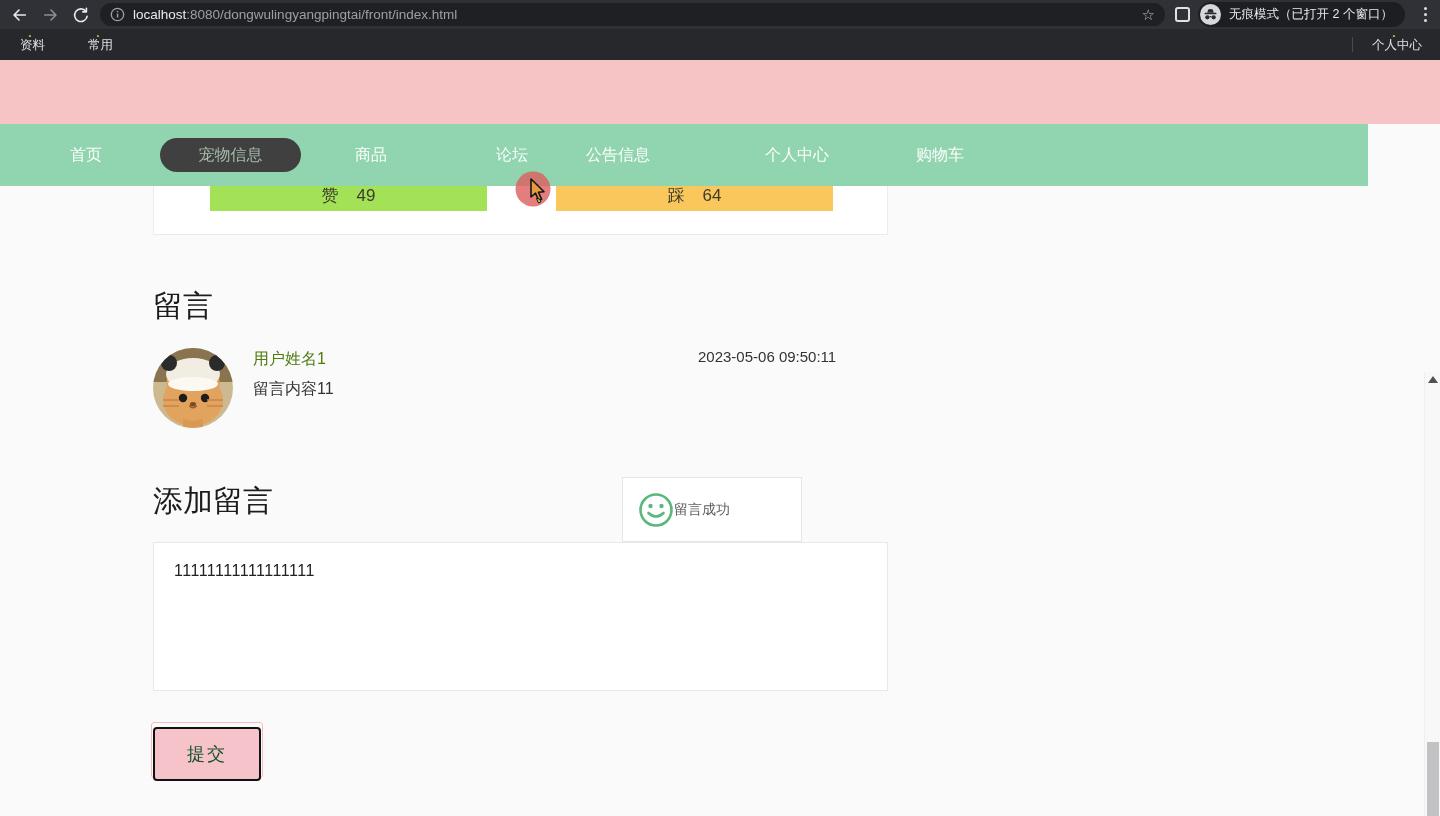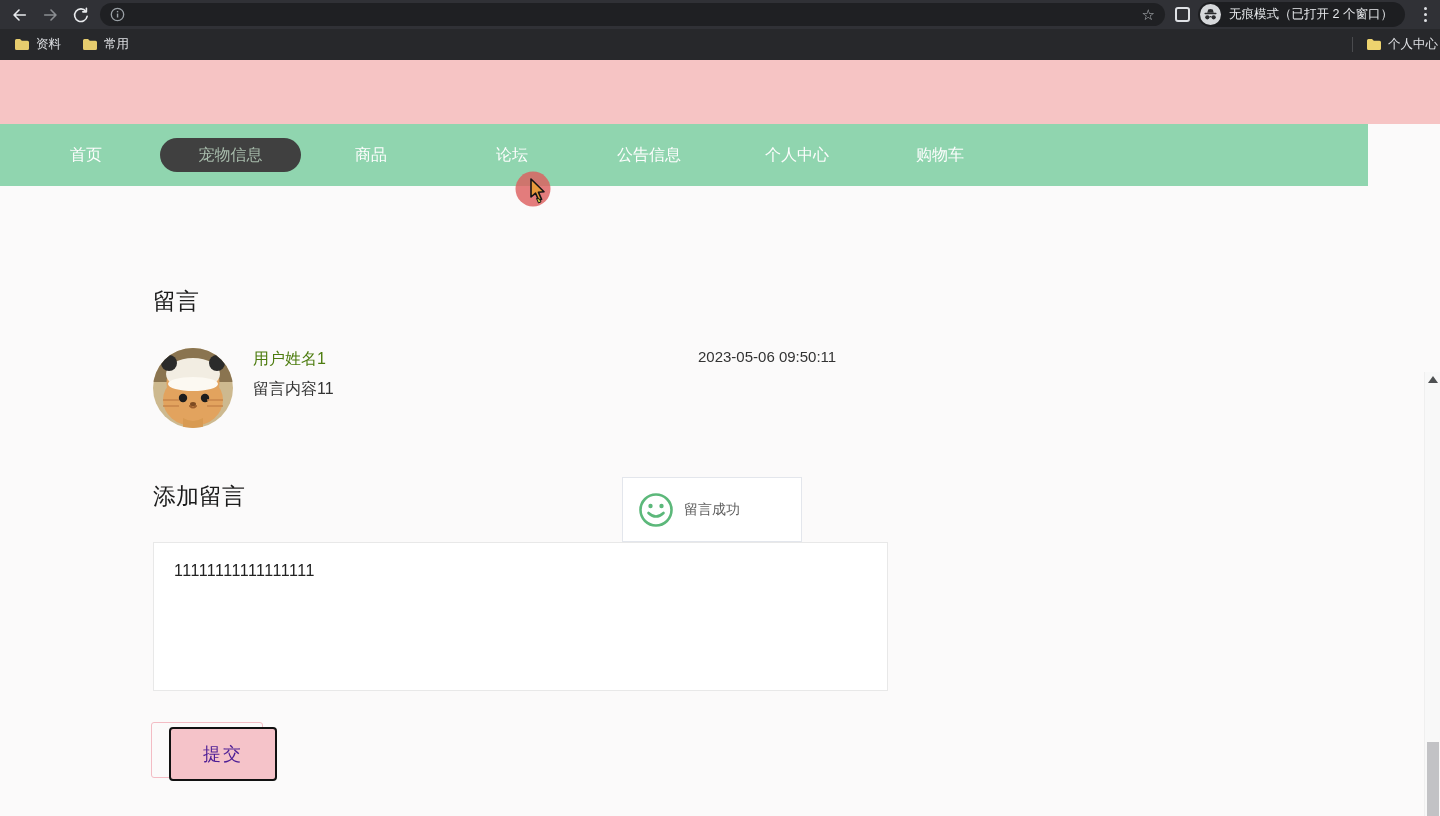--- a/index.html
+++ b/index.html
@@ -19,21 +19,21 @@
   .addr .star { margin-left:auto; color:#b9bdc2; font-size:15px; }
   .sidepanel { position:absolute; left:1175px; top:7px; width:15px; height:15px; border:2px solid #dfe1e5; border-radius:3px; }
   .incog-chip { position:absolute; left:1198px; top:2px; height:25px; background:#1d1e21; border-radius:13px;
                 display:flex; align-items:center; padding:0 12px 0 2px; }
   .incog-circle { width:21px; height:21px; border-radius:50%; background:#d6d8db; display:flex; align-items:center; justify-content:center; margin-right:8px; }
   .incog-label { color:#e8eaed; font-size:12.5px; white-space:nowrap; }
   .dots { position:absolute; left:1418px; top:5px; width:14px; height:19px; display:flex; flex-direction:column; align-items:center; justify-content:space-between; padding:2px 0; }
   .dots i { width:3px; height:3px; border-radius:50%; background:#dfe1e5; }
 
   .bookmarks { position:absolute; left:0; top:29px; width:1440px; height:31px; background:#27282b; }
-  .bm-item { position:absolute; top:6px; height:19px; display:flex; align-items:center; cursor:pointer; }
+  .bm-item { position:absolute; top:6px; height:19px; display:flex; align-items:center; cursor:pointer;flex-direction:column; }
   .bm-item span { color:#dfe1e5; font-size:12.5px; margin-left:6px; }
   .bm-divider { position:absolute; left:1352px; top:8px; width:1px; height:15px; background:#4a4b4e; }
 
   
   .site-header { position:absolute; left:0; top:60px; width:1440px; height:64px; background:#f6c4c4; }
   .site-title { position:absolute; left:27px; top:74px; width:196px; height:41px; background:#f8cccd;
                 border:2px solid rgba(255,255,255,0.55); border-radius:8px; color:#fff; font-size:25px; font-weight:bold;
                 display:flex; align-items:center; justify-content:center; letter-spacing:2px; }
   .main-nav { position:absolute; left:0; top:124px; width:1368px; height:62px; background:#90d5af; }
   .nav-item { position:absolute; top:0; height:62px; line-height:62px; transform:translateX(-50%);
@@ -46,41 +46,41 @@
   .vote-card { position:absolute; left:153px; top:0; width:735px; height:49px; background:#fff;
                border-left:1px solid #ededed; border-right:1px solid #ededed; border-bottom:1px solid #ebebeb; overflow:hidden; }
   .vote-btn { position:absolute; top:0; width:277px; height:25px; overflow:hidden; text-align:center; cursor:pointer; }
   .vote-btn span { display:inline-block; margin-top:-3px; line-height:25px; font-size:17px; color:#3d3d2d; }
   .vote-btn .cnt { margin-left:18px; }
   .vote-up { left:56px; background:#a3e156; }
   .vote-down { left:402px; background:#f9c75c; }
 
   .click-ind { position:absolute; left:513px; top:-16px; width:42px; height:46px; z-index:30; pointer-events:none; }
 
-  .sec-title { position:absolute; left:153px; color:#1c1c1c; font-size:23px; }
+  .sec-title { position:absolute; left:153px; color:#1c1c1c; font-size:30px; }
   .t-comments { top:100px; }
   .t-add { top:295px;text-align:center; }
 
   .avatar { position:absolute; left:153px; top:162px; width:80px; height:80px; border-radius:50%; overflow:hidden; }
   .c-user { position:absolute; left:253px; top:163px; font-size:16px; color:#4d7c0f; }
   .c-body { position:absolute; left:253px; top:193px; font-size:16px; color:#333; }
   .c-time { position:absolute; left:698px; top:162px; font-size:15px; color:#333; }
 
   .toast { position:absolute; left:622px; top:291px; width:180px; height:65px; background:#fff; border:1px solid #e3e6ec;
            display:flex; align-items:center; padding-left:15px; }
-  .toast .msg { margin-left:10px; font-size:14px; color:#5e5e5e; }
+  .toast .msg { font-size:14px; color:#5e5e5e; }
 
   .cmt-area { position:absolute; left:153px; top:356px; width:735px; height:149px; background:#fff;
               border:1px solid #e8e8e8; resize:none; outline:none; padding:19px 20px; font-size:16px; color:#222;
               font-family:"Liberation Sans", sans-serif; letter-spacing:0.5px; }
 
   .submit-ghost { position:absolute; left:151px; top:536px; width:112px; height:56px; border:1px solid #f3bcc4; border-radius:3px; }
   .submit-btn { position:absolute; left:153px; top:541px; width:108px; height:54px; background:#f5c3c9;
-                border:2px solid #111; border-radius:4px; color:#4c1d95; font-size:18px; cursor:pointer;
-                font-family:"Liberation Sans", sans-serif; letter-spacing:2px;margin-left:16px; }
+                border:2px solid #111; border-radius:4px; color:#14532d; font-size:18px; cursor:pointer;
+                font-family:"Liberation Sans", sans-serif; letter-spacing:2px; }
 
   
   .scrollbar { position:absolute; left:1424px; top:186px; width:16px; height:630px; background:#f8f8f8; border-left:1px solid #efefef; }
   .sb-up { position:absolute; left:3px; top:4px; width:0; height:0; border-left:5px solid transparent; border-right:5px solid transparent;
            border-bottom:7px solid #4e5052; cursor:pointer; }
   .sb-thumb { position:absolute; left:2px; top:370px; width:12px; height:260px; background:#c2c2c5; cursor:pointer; }
 </style>
 </head>
 <body>
 
@@ -104,20 +104,21 @@
       </svg>
     </div>
     <div class="addr">
       <span class="info">
         <svg width="15" height="15" viewBox="0 0 16 16">
           <circle cx="8" cy="8" r="6.6" stroke="#9aa0a6" stroke-width="1.4" fill="none"></circle>
           <rect x="7.3" y="7" width="1.5" height="4.2" fill="#9aa0a6"></rect>
           <rect x="7.3" y="4.2" width="1.5" height="1.5" fill="#9aa0a6"></rect>
         </svg>
       </span>
+      <span class="url"><span class="host">localhost</span><span class="rest">:8080/dongwulingyangpingtai/front/index.html</span></span>
       <span class="star">☆</span>
     </div>
     <div class="sidepanel"></div>
     <div class="incog-chip">
       <span class="incog-circle">
         <svg width="15" height="13" viewBox="0 0 16 14">
           <rect x="1.5" y="5" width="13" height="1.6" rx="0.8" fill="#2a2b2e"></rect>
           <path d="M4.5 5 L5.5 1.5 Q8 0.8 10.5 1.5 L11.5 5 Z" fill="#2a2b2e"></path>
           <circle cx="4.6" cy="10" r="2.3" fill="#2a2b2e"></circle>
           <circle cx="11.4" cy="10" r="2.3" fill="#2a2b2e"></circle>
@@ -157,27 +158,35 @@
 
   <div class="site-header">
     <div class="site-title">动物领养平台</div>
   </div>
 
   <div class="main-nav">
     <div class="nav-item" style="left:86px">首页</div>
     <div class="nav-pill">宠物信息</div>
     <div class="nav-item" style="left:371px">商品</div>
     <div class="nav-item" style="left:512px">论坛</div>
-    <div class="nav-item" style="left:649px">公告信息</div>
+    <div class="nav-item" style="left:618px">公告信息</div>
     <div class="nav-item" style="left:797px">个人中心</div>
     <div class="nav-item" style="left:940px">购物车</div>
   </div>
 
   <div class="content">
 
+    <div class="vote-card">
+      <div class="vote-btn vote-up">
+        <span><span>赞</span><span class="cnt">49</span></span>
+      </div>
+      <div class="vote-btn vote-down">
+        <span><span>踩</span><span class="cnt">64</span></span>
+      </div>
+    </div>
 
     <svg class="click-ind" viewBox="0 0 42 46">
       <circle cx="20" cy="19" r="17.5" fill="#dd5c5c" opacity="0.8"></circle>
       <path d="M18 9 L18 27 L22.6 23.2 L25.8 30.6 L28.6 29.3 L25.4 22.2 L31 21.8 Z" fill="#e89a3c" stroke="#151515" stroke-width="1.6" stroke-linejoin="round"></path>
       <path d="M23.5 28.5 L25.5 33 L28 31.8 L26.3 28.8 Z" fill="#c6cf3d" stroke="#151515" stroke-width="1"></path>
     </svg>
 
     <div class="sec-title t-comments">留言</div>
 
     <div>

